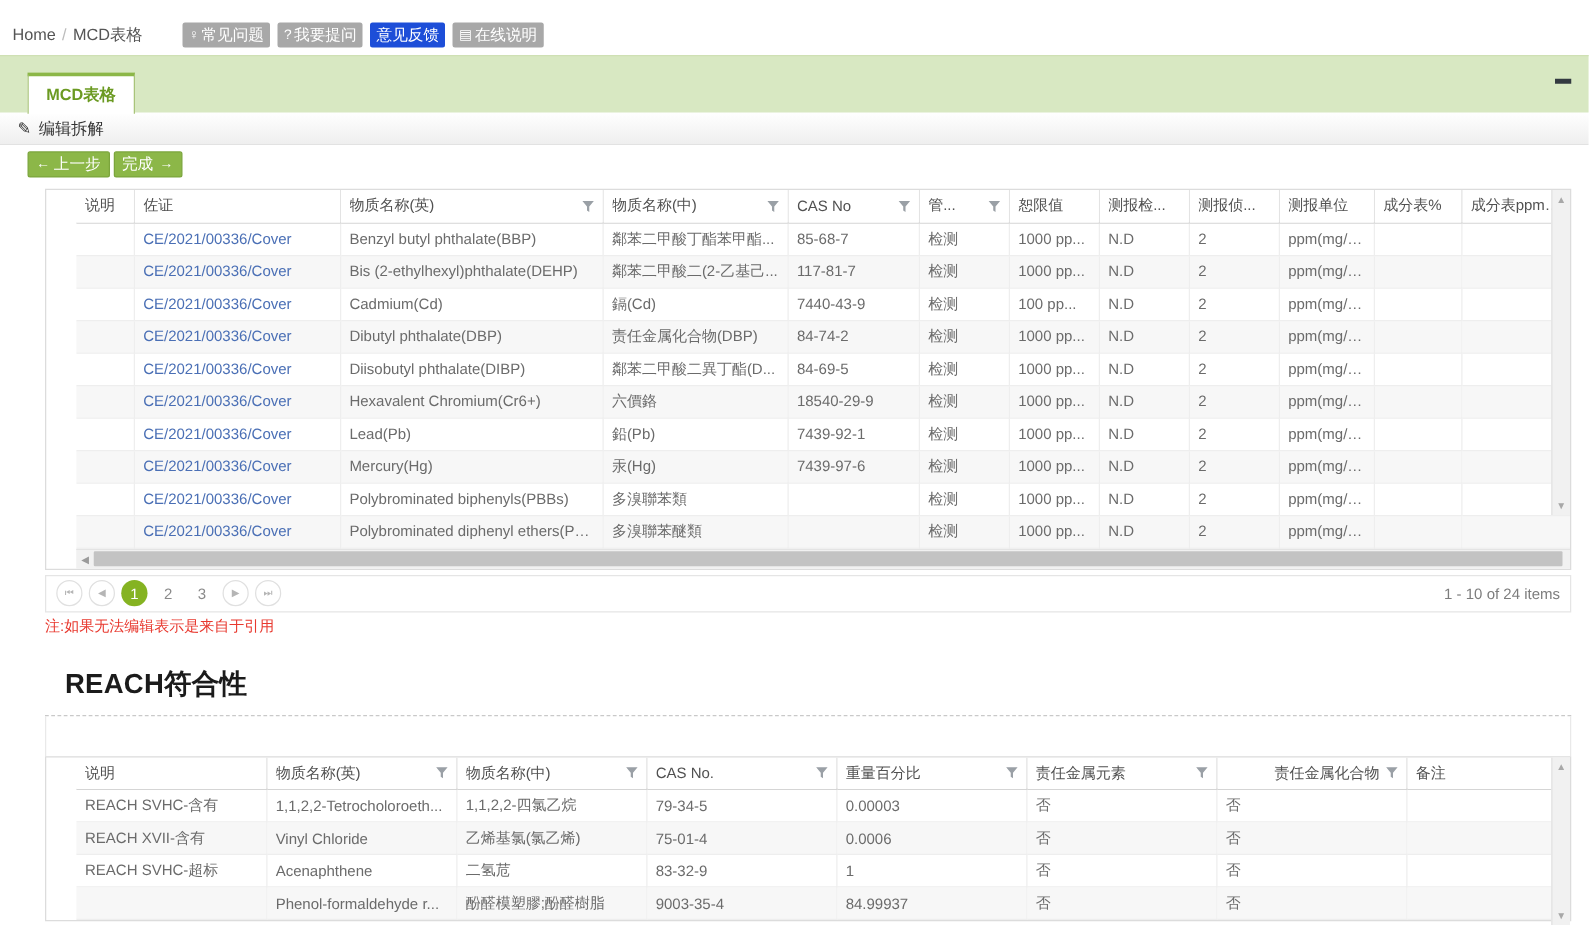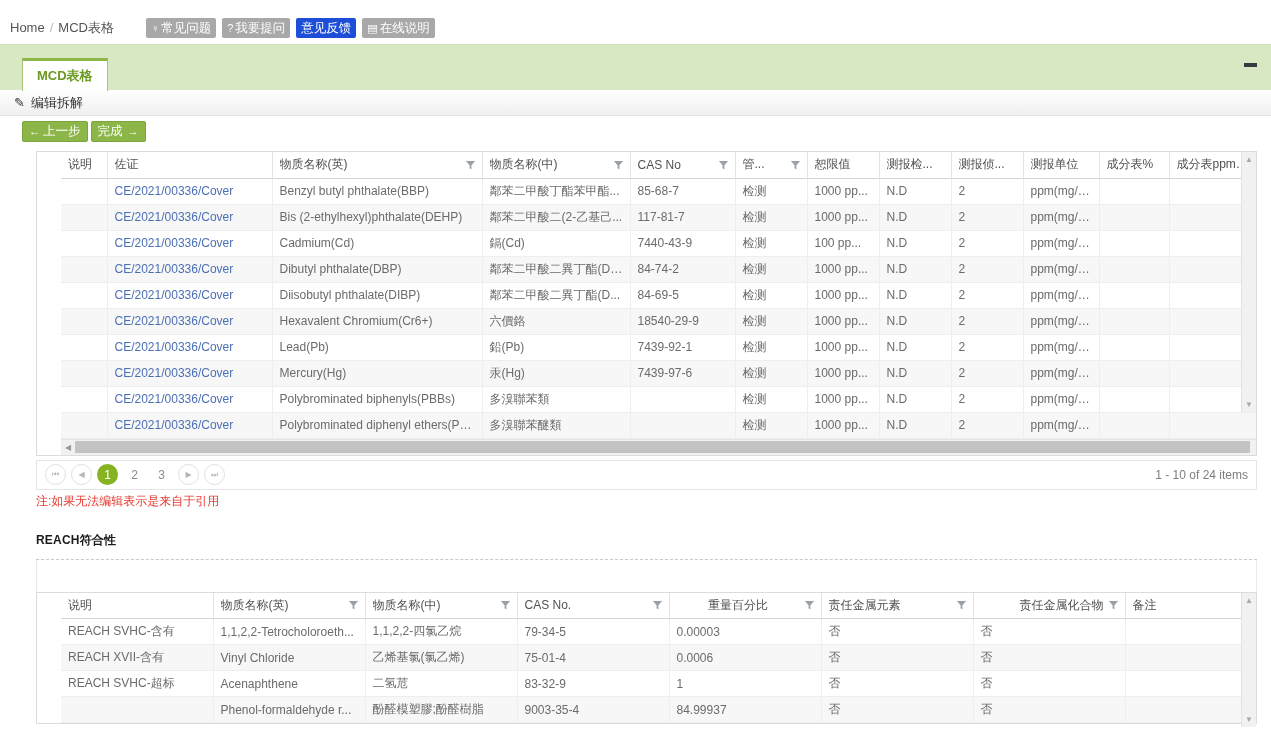--- a/index.html
+++ b/index.html
@@ -235,22 +235,22 @@
   .pg-info { margin-left: auto; color: #7d7d7d; }
 
   .note {
     margin: 3px 0 0 36px;
     color: #e8392f;
     font-size: 12px;
   }
 
   
   .sec-title {
-    margin: 22px 0 0 36px;
-    font-size: 12px;
+    margin: 22px 0 0 52px;
+    font-size: 22px;
     font-weight: bold;
     color: #1b1b1b;
     letter-spacing: .2px;
   }
   .divider {
     margin: 10px 14px 0 36px;
     border-top: 1px dashed #c9c9c9;
   }
   .sec-blank {
     margin: 0 14px 0 36px;
@@ -423,21 +423,21 @@
               <td>N.D</td>
               <td>2</td>
               <td>ppm(mg/kg)</td>
               <td></td>
               <td></td>
             </tr>
             <tr class="alt">
               <td></td>
               <td><a class="ref" href="#">CE/2021/00336/Cover</a></td>
               <td>Dibutyl phthalate(DBP)</td>
-              <td>鄰苯二甲酸二異丁酯(DBP)</td>
+              <td>责任金属化合物(DBP)</td>
               <td>84-74-2</td>
               <td>检测</td>
               <td>1000 pp...</td>
               <td>N.D</td>
               <td>2</td>
               <td>ppm(mg/kg)</td>
               <td></td>
               <td></td>
             </tr>
             <tr>
@@ -585,21 +585,21 @@
                     <path d="M1 1.5h10L7 6.2V11L5 9.6V6.2z" fill="#9aa0a6"></path>
                   </svg></span>
               </th>
               <th>
                 <span class="thtxt" style="padding-right: 14px;">CAS No.</span>
                 <span class="fil"><svg viewBox="0 0 12 12" width="11" height="11">
                     <path d="M1 1.5h10L7 6.2V11L5 9.6V6.2z" fill="#9aa0a6"></path>
                   </svg></span>
               </th>
               <th>
-                <span class="thtxt" style="padding-right: 14px; text-align: center;">重量百分比</span>
+                <span class="thtxt" style="padding-right: 14px;">重量百分比</span>
                 <span class="fil"><svg viewBox="0 0 12 12" width="11" height="11">
                     <path d="M1 1.5h10L7 6.2V11L5 9.6V6.2z" fill="#9aa0a6"></path>
                   </svg></span>
               </th>
               <th>
                 <span class="thtxt" style="padding-right: 14px;">责任金属元素</span>
                 <span class="fil"><svg viewBox="0 0 12 12" width="11" height="11">
                     <path d="M1 1.5h10L7 6.2V11L5 9.6V6.2z" fill="#9aa0a6"></path>
                   </svg></span>
               </th>

